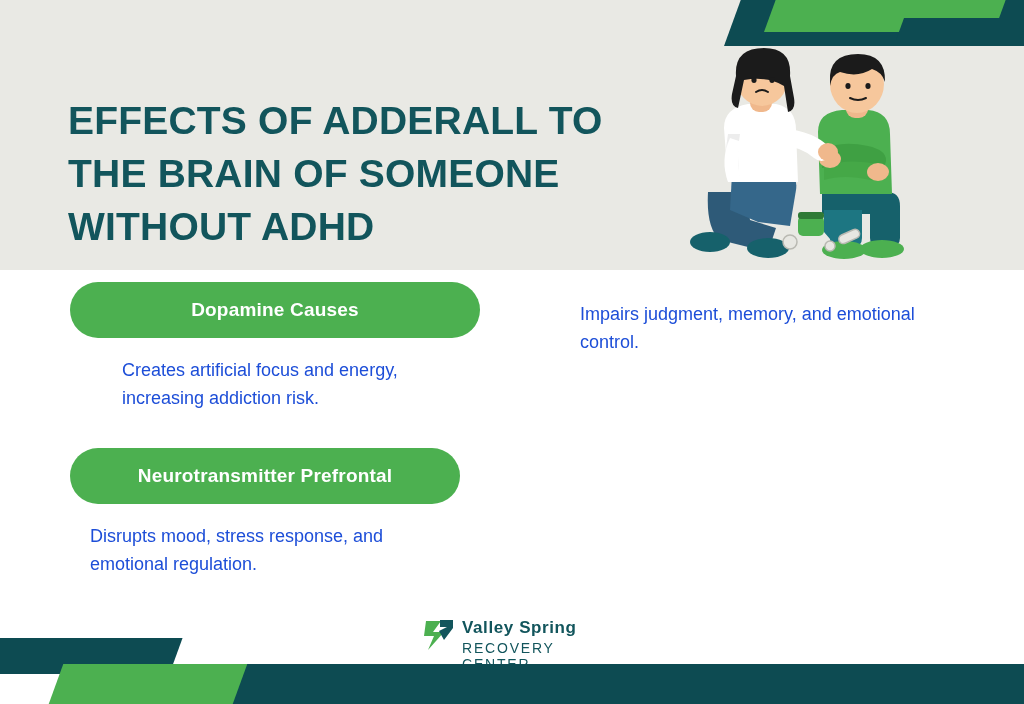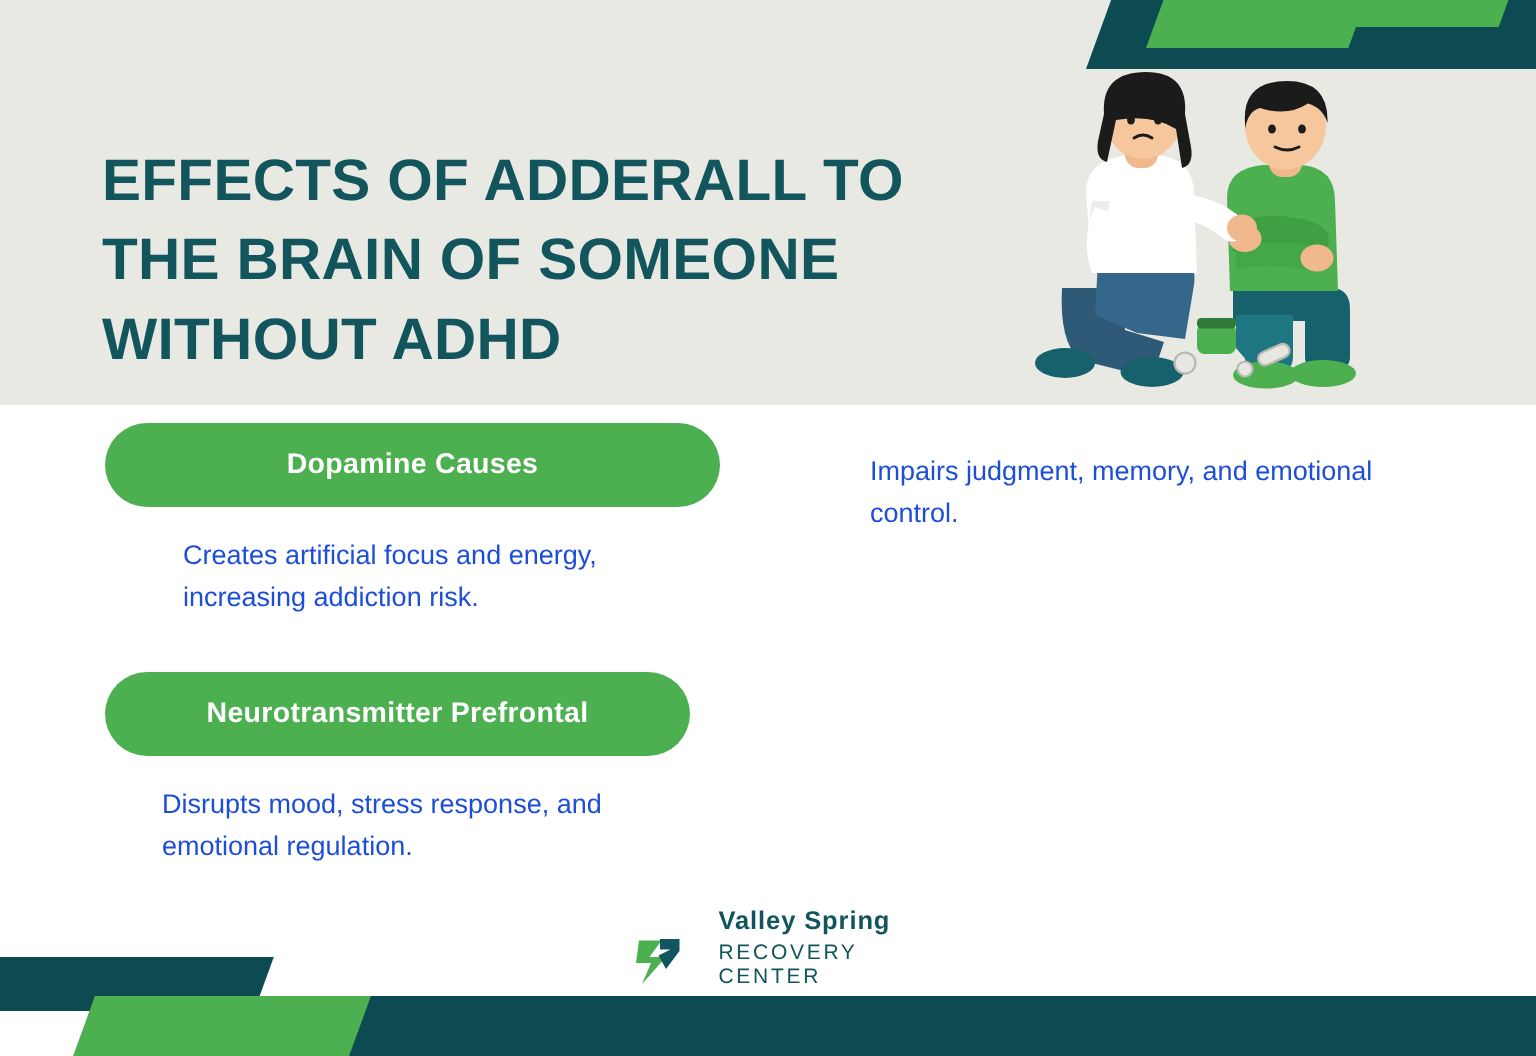--- a/index.html
+++ b/index.html
@@ -118,33 +118,33 @@
 
   .card-desc {
     margin-top: 18px;
     color: #1d4ed8;
     font-size: 18px;
     line-height: 28px;
     width: 360px;
   }
   .card.c0 .card-desc { margin-left: 52px; }
   .card.c1 .card-desc { margin-left: 58px; }
-  .card.c2 .card-desc { margin-left: 38px; }
+  .card.c2 .card-desc { margin-left: 20px; }
   .card.c3 .card-desc { margin-left: 48px; width: 370px; }
 
   
   .logo {
     position: absolute;
     left: 424px;
     top: 618px;
     width: 180px;
     height: 40px;
     display: flex;
-    align-items: flex-end;
-    gap: 25px;
+    align-items: flex-start;
+    gap: 8px;
   }
   .logo-mark {
     width: 30px;
     height: 34px;
     flex: none;
   }
   .logo-text {
     display: flex;
     flex-direction: column;
     justify-content: center;

